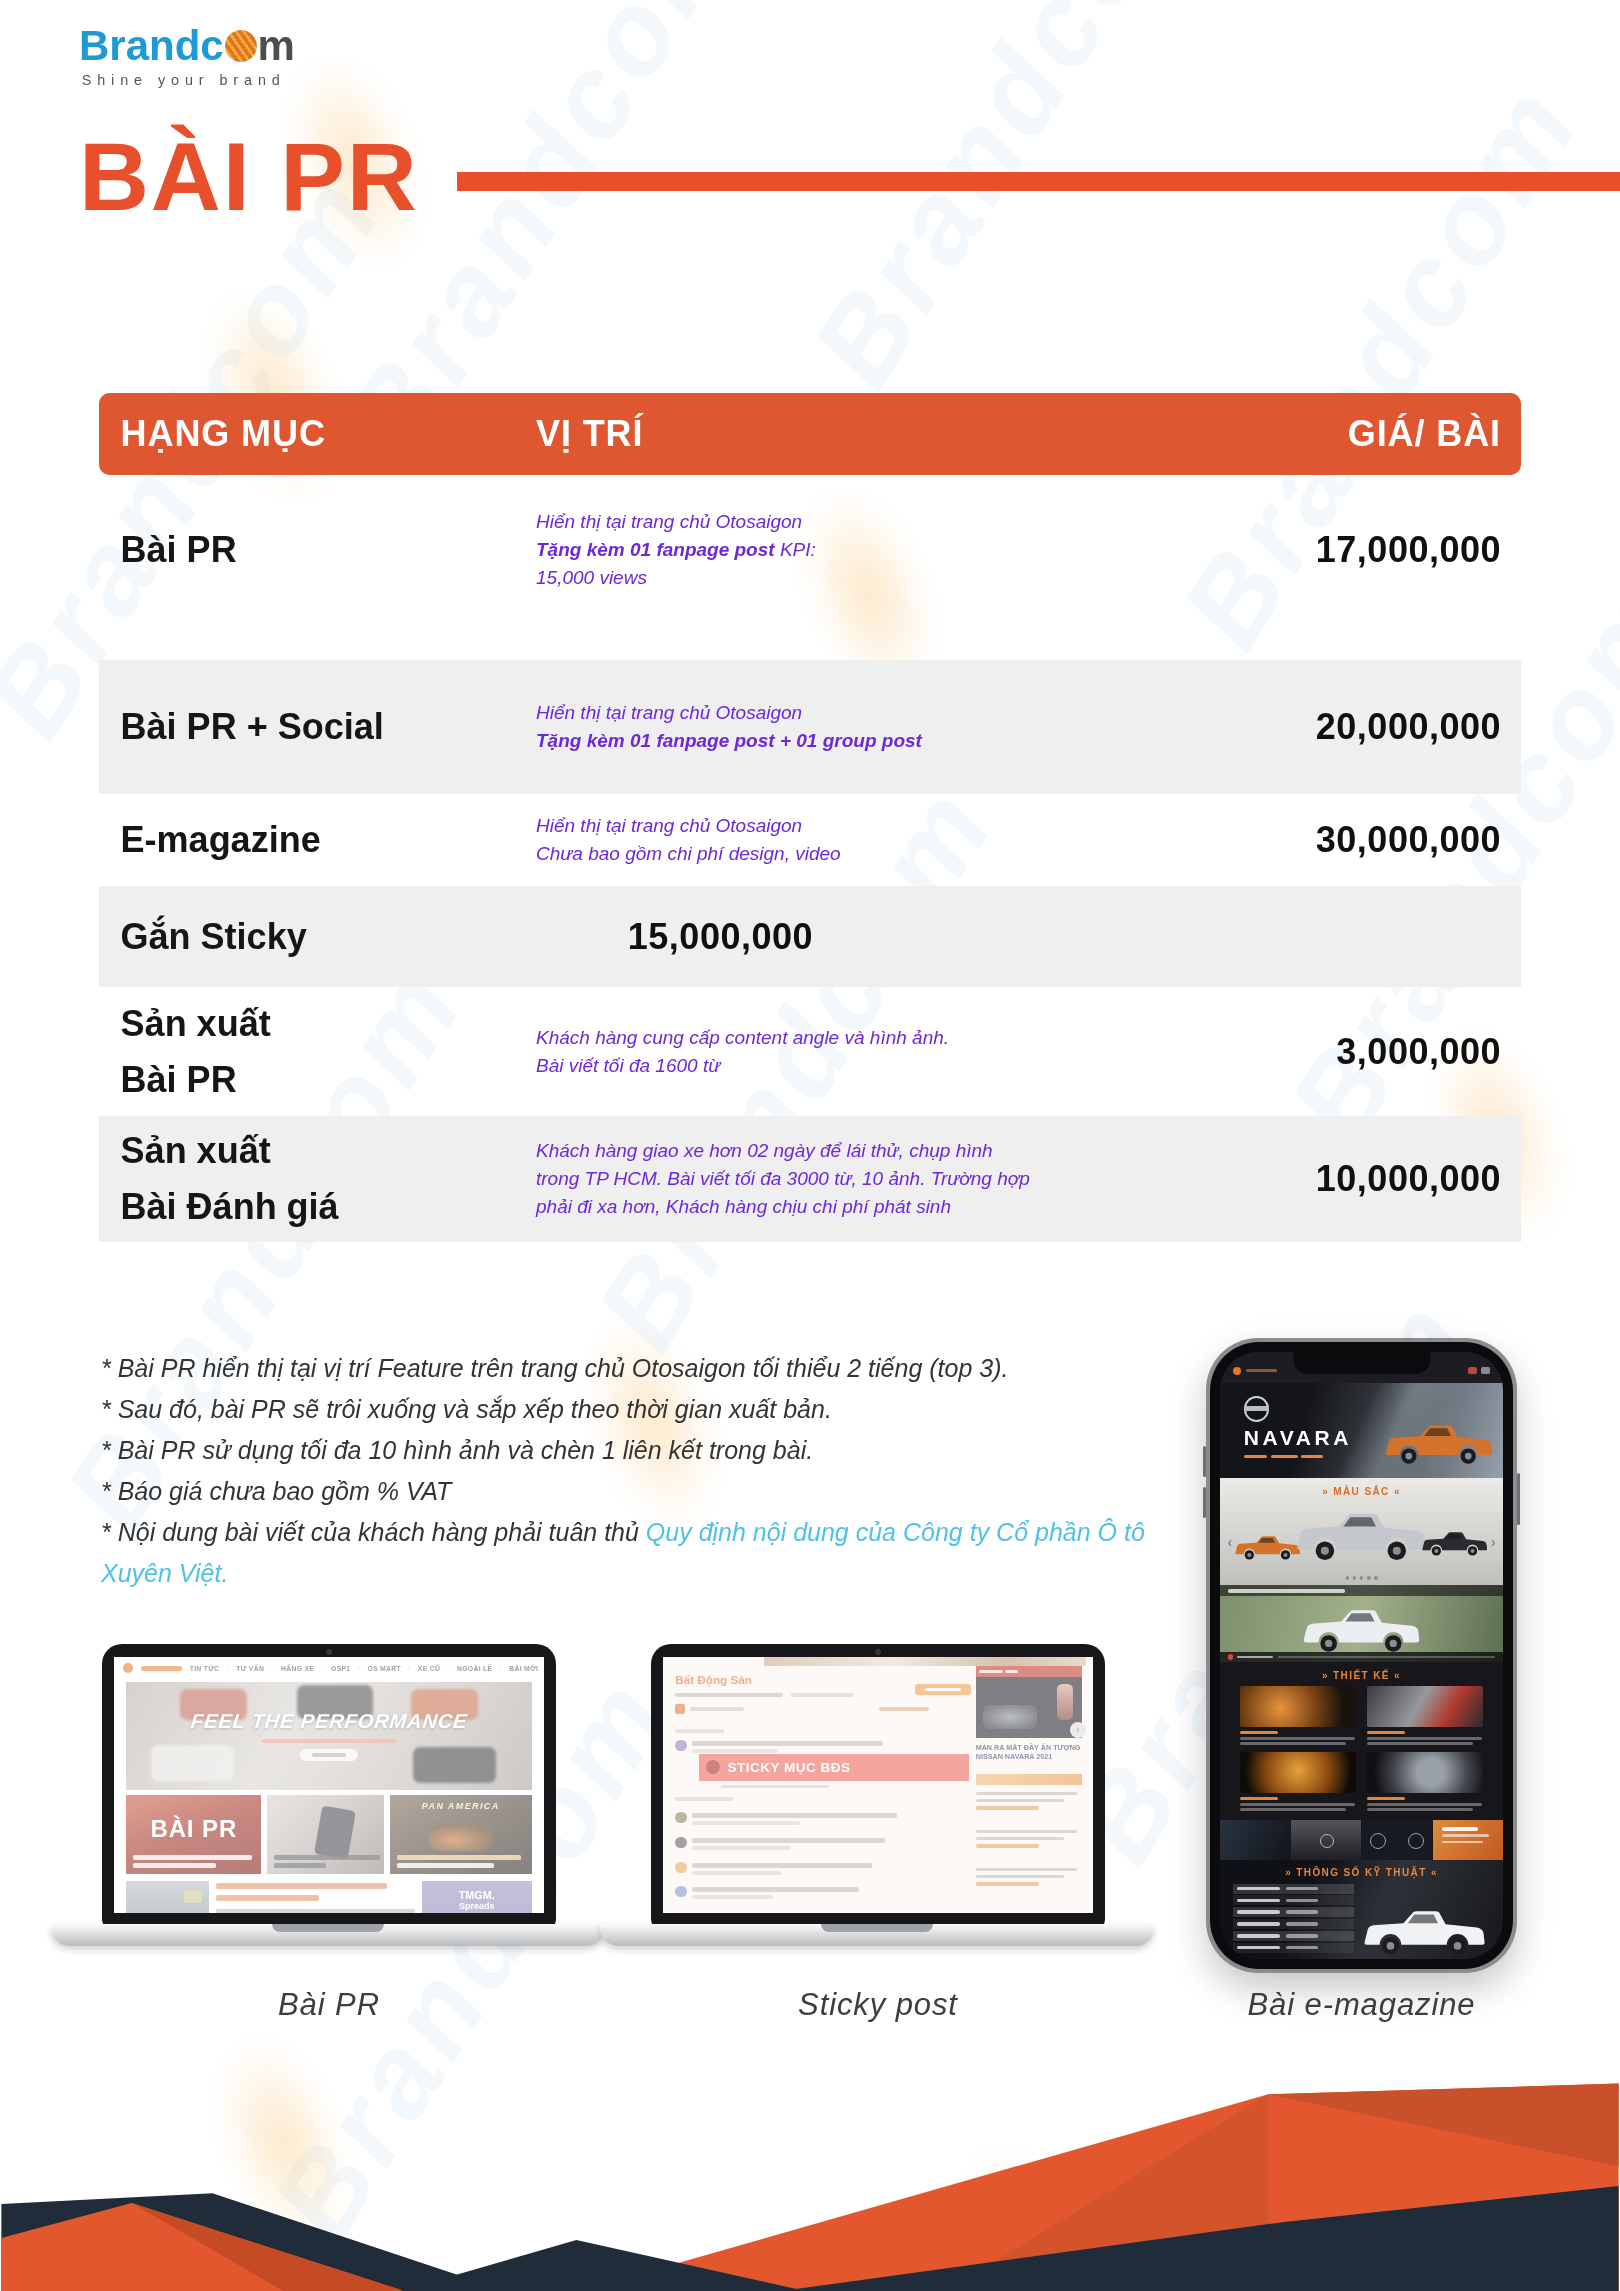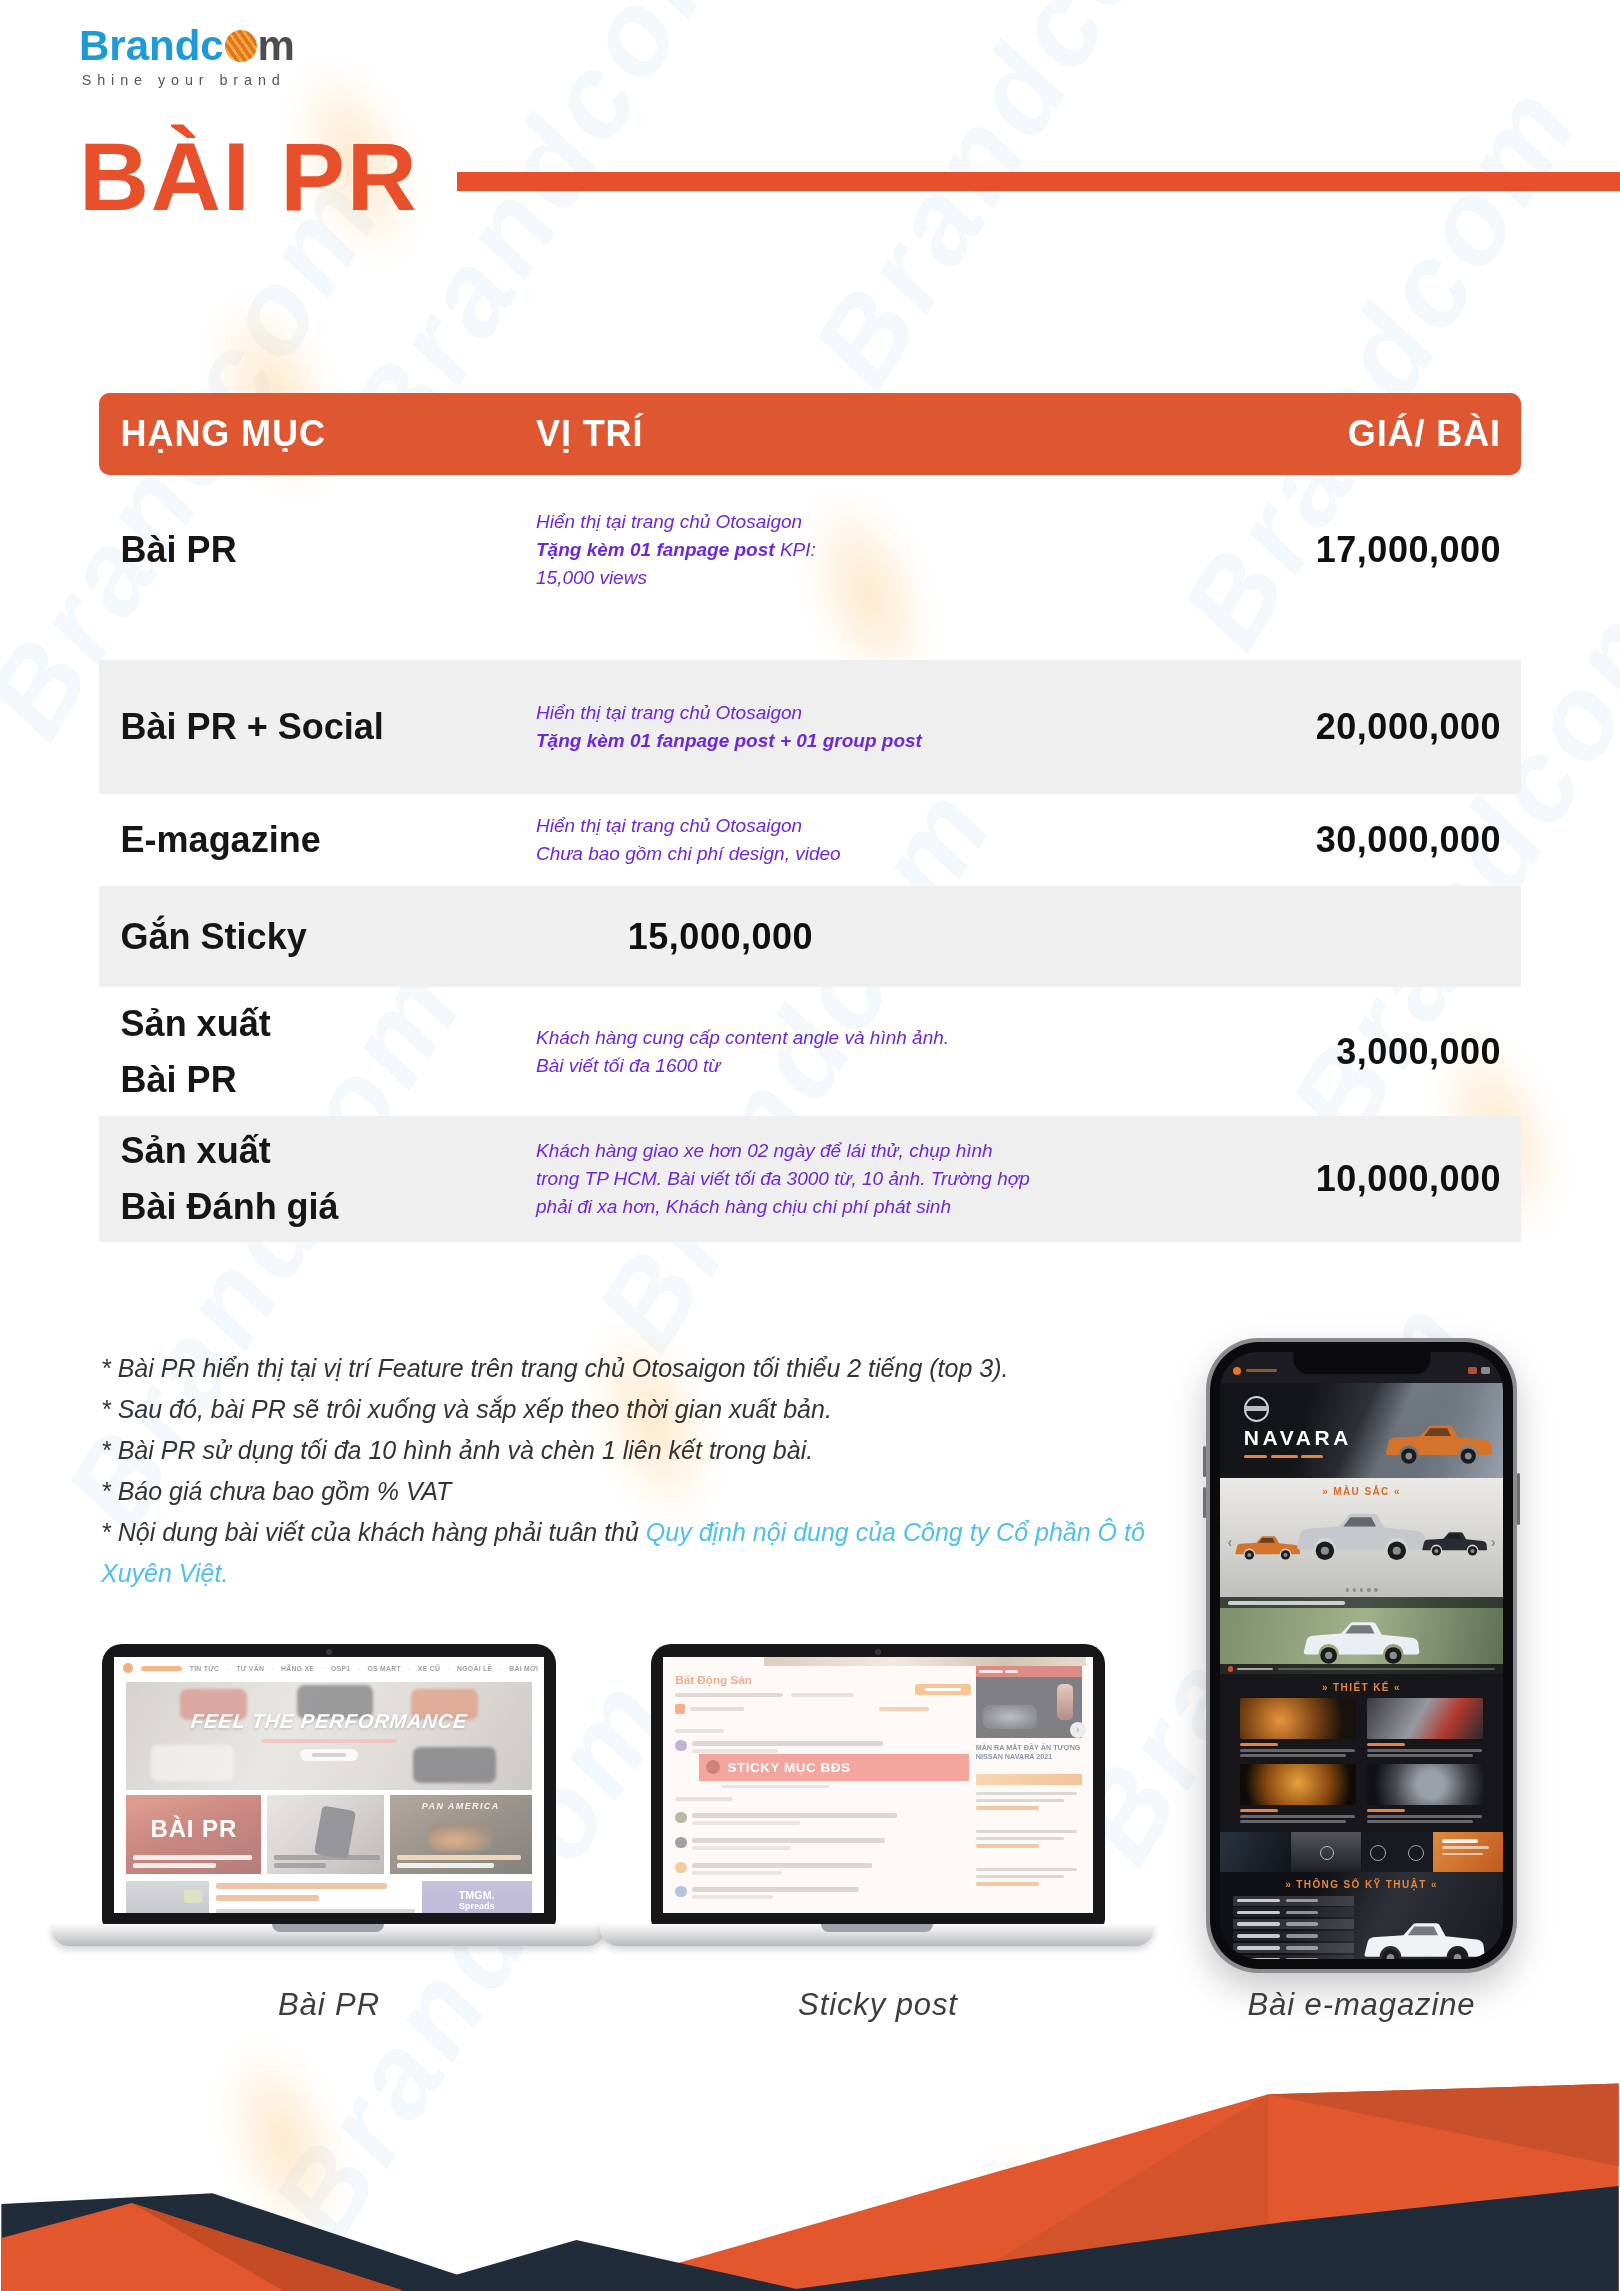--- a/index.html
+++ b/index.html
@@ -154,21 +154,21 @@
           background:linear-gradient(115deg,transparent 30%,rgba(190,200,210,.35) 46%,rgba(120,130,140,.5) 60%,transparent 78%);}
   .nissan-ring{width:21.6px;height:21.6px;border:2.7px solid #cfd3d8;border-radius:50%;position:relative;}
   .nissan-ring::after{content:"";position:absolute;left:-1.8px;right:-1.8px;top:8px;height:5.4px;background:#b9bec5;border-radius:1.8px;}
   .hero-left{position:absolute;left:23.4px;top:12.6px;display:flex;flex-direction:column;gap:4.5px;text-align:center;}
   .navara{font-size:21px;font-weight:bold;color:#fff;letter-spacing:3.6px;}
   .hero-tags{display:flex;gap:3.6px;}
   .p-truck{position:absolute;color:#d4742c;}
   .ph-sec{text-align:center;font-size:10px;font-weight:bold;color:#e8853c;letter-spacing:1.4px;padding:7.2px 0 3.6px;}
   .ph-sec::before{content:"» ";}
   .ph-sec::after{content:" «";}
-  .s-colors{position:relative;height:119px;background:linear-gradient(#eceae6,#bfc0bc);}
+  .s-colors{position:relative;height:107px;background:linear-gradient(#eceae6,#bfc0bc);}
   .s-colors .ph-sec{color:#d86a28;}
   .arrow{position:absolute;top:56px;font-size:14.4px;color:#8a8a8a;font-weight:bold;}
   .dots{position:absolute;bottom:5.4px;left:50%;transform:translateX(-50%);display:flex;gap:3.6px;}
   .dots i{width:3.6px;height:3.6px;border-radius:50%;background:#8e8e8e;}
   .s-video{position:relative;height:77px;background:linear-gradient(100deg,#7d8f6b,#a2b18c 50%,#5d6f52);}
   .v-top{position:absolute;top:0;left:0;right:0;height:10.8px;background:rgba(15,15,18,.6);display:flex;align-items:center;padding:0 7.2px;}
   .v-bot{position:absolute;bottom:0;left:0;right:0;height:10.8px;background:rgba(10,10,12,.78);
          display:flex;align-items:center;gap:4.5px;padding:0 7.2px;}
   .v-bot .red{width:5.4px;height:5.4px;border-radius:50%;background:#d84a3a;}
   .s-design{background:#17171b;}

